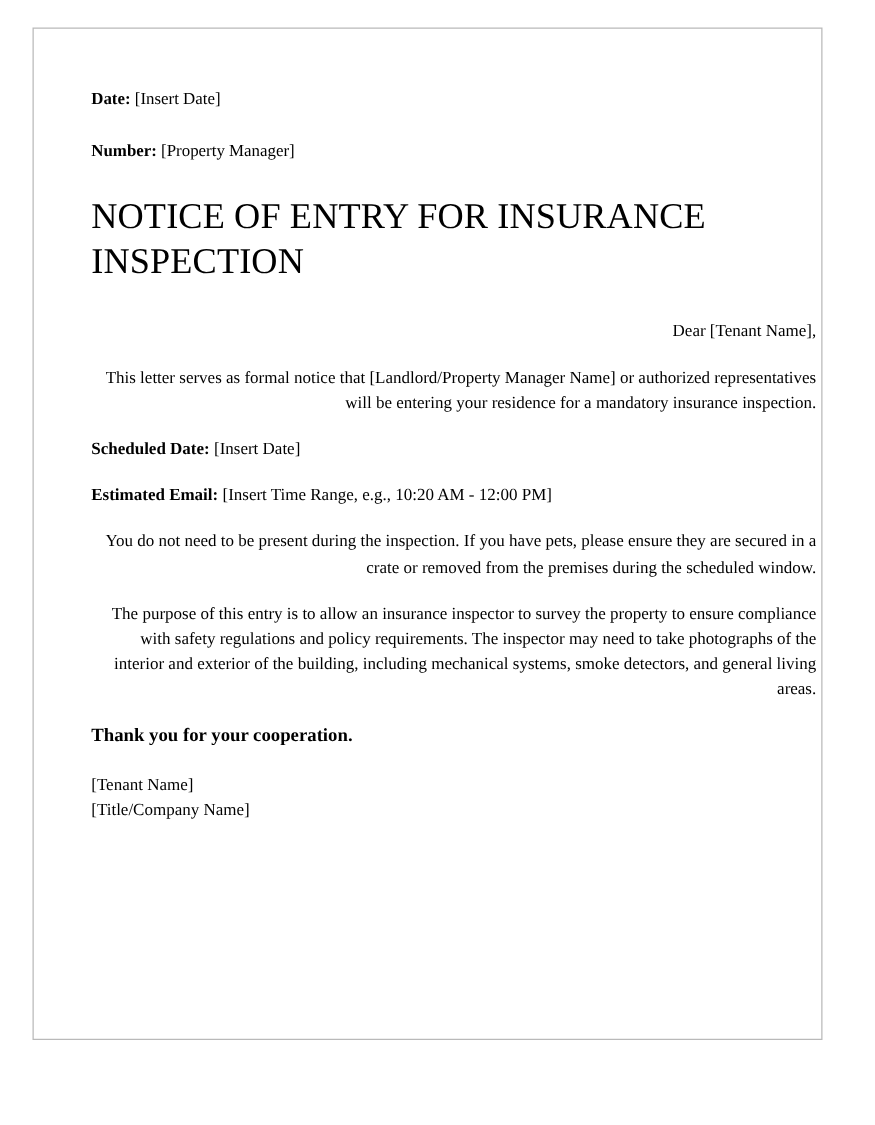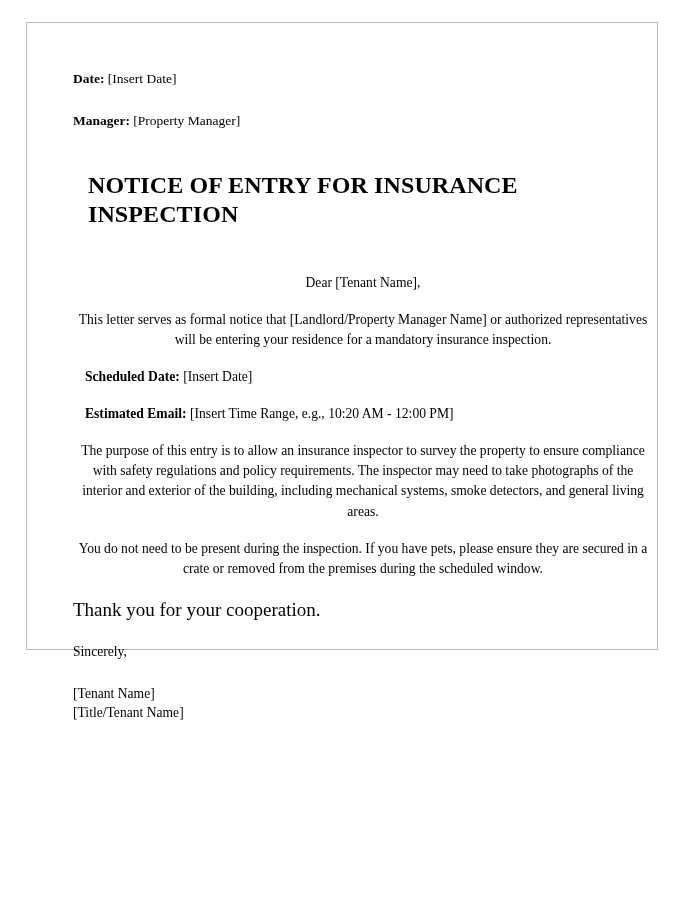--- a/index.html
+++ b/index.html
@@ -17,21 +17,21 @@
     position: relative;
     width: 700px;
     height: 900px;
     box-sizing: border-box;
   }
   #sheet {
     position: absolute;
     left: 26px;
     top: 22px;
     width: 632px;
-    height: 628px;
+    height: 810px;
     border: 1px solid #b9b9b9;
     box-sizing: border-box;
     background: #ffffff;
   }
   #content {
     position: absolute;
     left: 46px;
     top: 46px;
     width: 580px;
   }
@@ -43,99 +43,99 @@
   .meta-line .lbl {
     font-weight: bold;
   }
   .gap-date {
     height: 22px;
   }
   .gap-after-addr {
     height: 26px;
   }
   h1.doc-title {
-    font-size: 24px;
-    font-weight: bold;
+    font-size: 29px;
+    font-weight: normal;
     line-height: 1.22;
-    margin: 15px;
+    margin: 0;
     letter-spacing: 0.1px;
   }
   .gap-after-title {
     height: 28px;
   }
   p.para {
     font-size: 13.6px;
     line-height: 1.48;
     margin: 0 0 17px 0;
-    text-align: center;
+    text-align: right;
   }
   p.field {
     font-size: 13.6px;
     line-height: 1.48;
-    margin: 0 0 17px 12px;
+    margin: 0 0 17px 0;
   }
   p.field .lbl {
     font-weight: bold;
   }
   .sign-block {
     font-size: 13.6px;
     line-height: 1.42;
     margin: 0;
   }
   .sign-block div {
     white-space: pre;
   }
   .closing {
     font-size: 13.6px;
     line-height: 1.48;
     margin: 0 0 22px 0;
   }
   .thanks {
-    font-size: 19px;
+    font-size: 15px;
     line-height: 1.48;
     margin: 15px 0 18px 0;
+    font-weight: bold;
   }
 </style>
 </head>
 <body>
 
 <div id="page">
   <div id="sheet">
     <div id="content">
 
       <p class="meta-line"><span class="lbl">Date:</span> <span>[Insert Date]</span></p>
 
       <div class="gap-date"></div>
 
 
-      <p class="meta-line"><span class="lbl">Manager:</span> <span>[Property Manager]</span></p>
+      <p class="meta-line"><span class="lbl">Number:</span> <span>[Property Manager]</span></p>
 
       <div class="gap-after-addr"></div>
 
       <h1 class="doc-title">NOTICE OF ENTRY FOR INSURANCE INSPECTION</h1>
 
       <div class="gap-after-title"></div>
 
       <p class="para">Dear [Tenant Name],</p>
 
       <p class="para">This letter serves as formal notice that [Landlord/Property Manager Name] or authorized representatives will be entering your residence for a mandatory insurance inspection.</p>
 
       <p class="field"><span class="lbl">Scheduled Date:</span> <span>[Insert Date]</span></p>
 
       <p class="field"><span class="lbl">Estimated Email:</span> <span>[Insert Time Range, e.g., 10:20 AM - 12:00 PM]</span></p>
 
+      <p class="para">You do not need to be present during the inspection. If you have pets, please ensure they are secured in a crate or removed from the premises during the scheduled window.</p>
+
       <p class="para">The purpose of this entry is to allow an insurance inspector to survey the property to ensure compliance with safety regulations and policy requirements. The inspector may need to take photographs of the interior and exterior of the building, including mechanical systems, smoke detectors, and general living areas.</p>
-
-      <p class="para">You do not need to be present during the inspection. If you have pets, please ensure they are secured in a crate or removed from the premises during the scheduled window.</p>
 
 
       <p class="thanks">Thank you for your cooperation.</p>
 
-      <p class="closing">Sincerely,</p>
 
       <div class="sign-block">
         <div>[Tenant Name]</div>
-        <div>[Title/Tenant Name]</div>
+        <div>[Title/Company Name]</div>
       </div>
 
     </div>
   </div>
 </div>
 
 </body></html>

